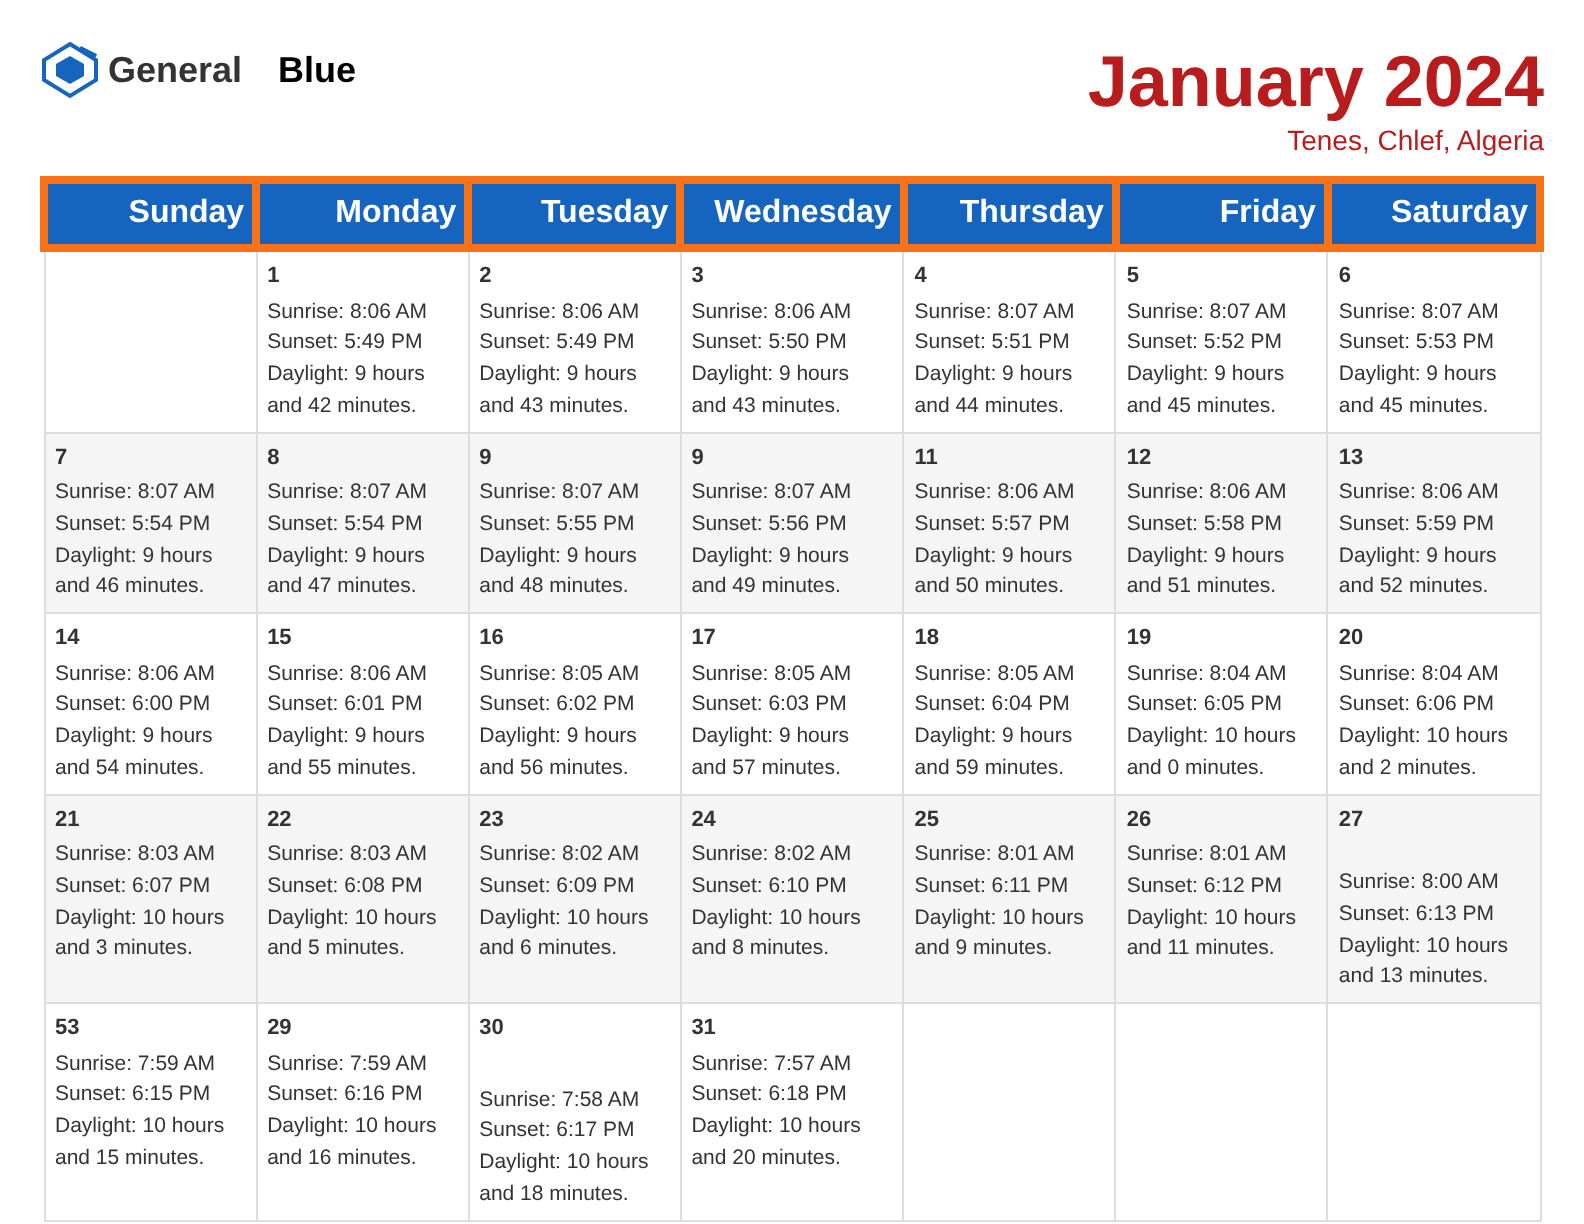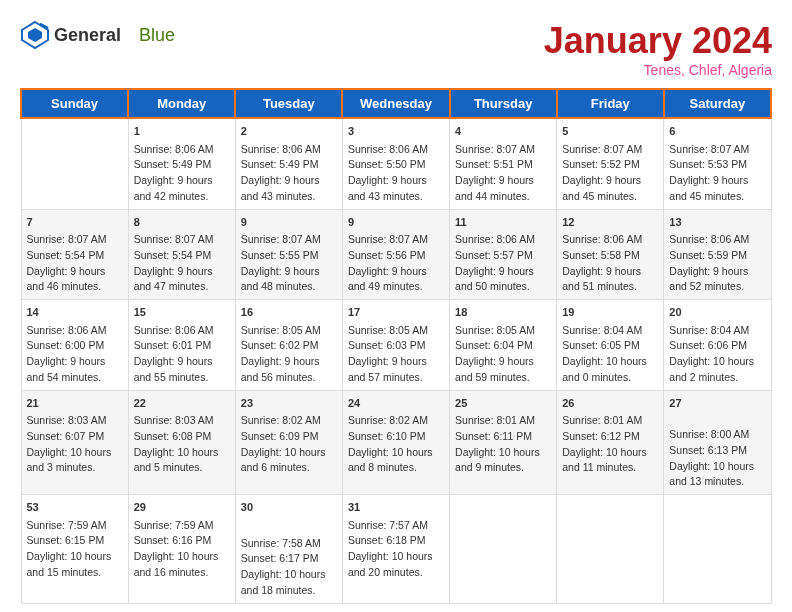--- a/index.html
+++ b/index.html
@@ -21,54 +21,54 @@
       align-items: center;
       gap: 4px;
     }
     .logo-text-general {
       font-size: 18px;
       font-weight: bold;
       color: #333;
     }
     .logo-text-blue {
       font-size: 18px;
-      font-weight: normal;
-      color: #4d7c0f;
+      font-weight: bold;
+      color: #000000;
     }
     .logo-icon {
       width: 30px;
       height: 30px;
     }
     .title-section {
       text-align: right;
     }
     .main-title {
       font-size: 36px;
       font-weight: bold;
       color: #b91c1c;
     }
     .subtitle {
       font-size: 14px;
-      color: #ec4899;
+      color: #b91c1c;
     }
     table {
       width: 100%;
       border-collapse: collapse;
       font-size: 11px;
     }
     thead tr {
       background-color: #1565c0;
       color: #fff;
     }
     thead th {
       padding: 6px 4px;
-      text-align: center;
-      font-size: 13px;
-      font-weight: bold;
-      border: 2px solid #f97316;
+      text-align: right;
+      font-size: 16px;
+      font-weight: bold;
+      border: 4px solid #f97316;
     }
     tbody tr {
       border-bottom: 1px solid #ccc;
     }
     tbody tr:nth-child(odd) {
       background-color: #fff;
     }
     tbody tr:nth-child(even) {
       background-color: #f5f5f5;
     }

